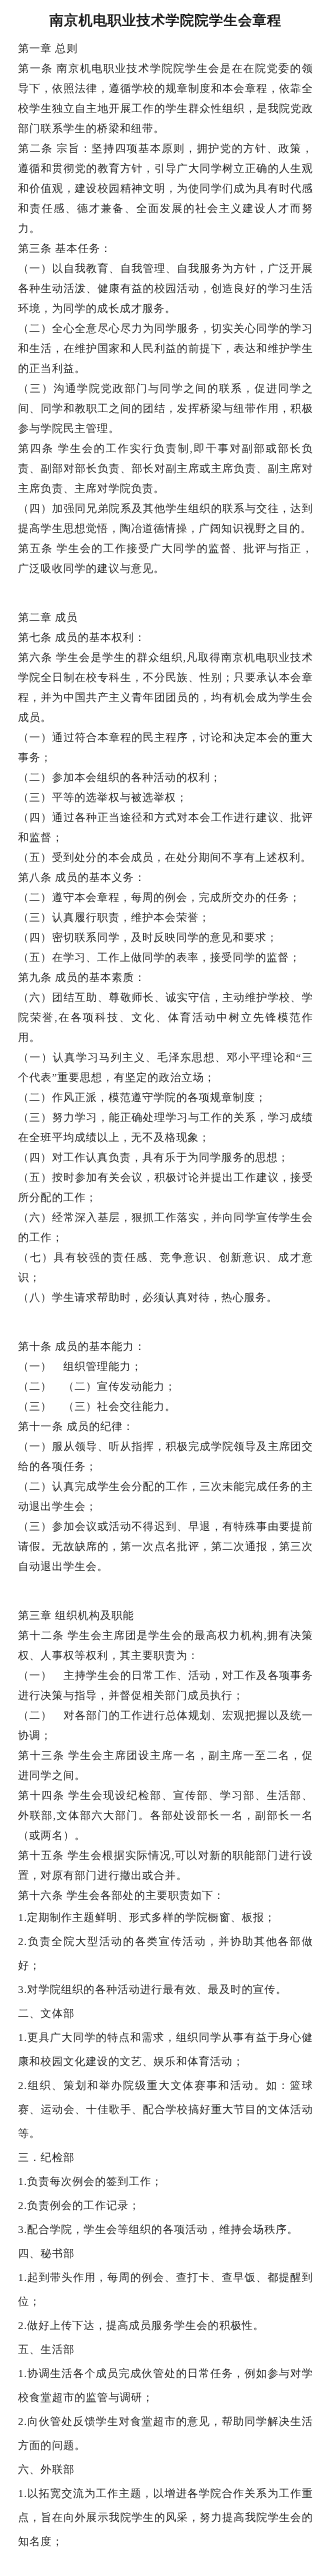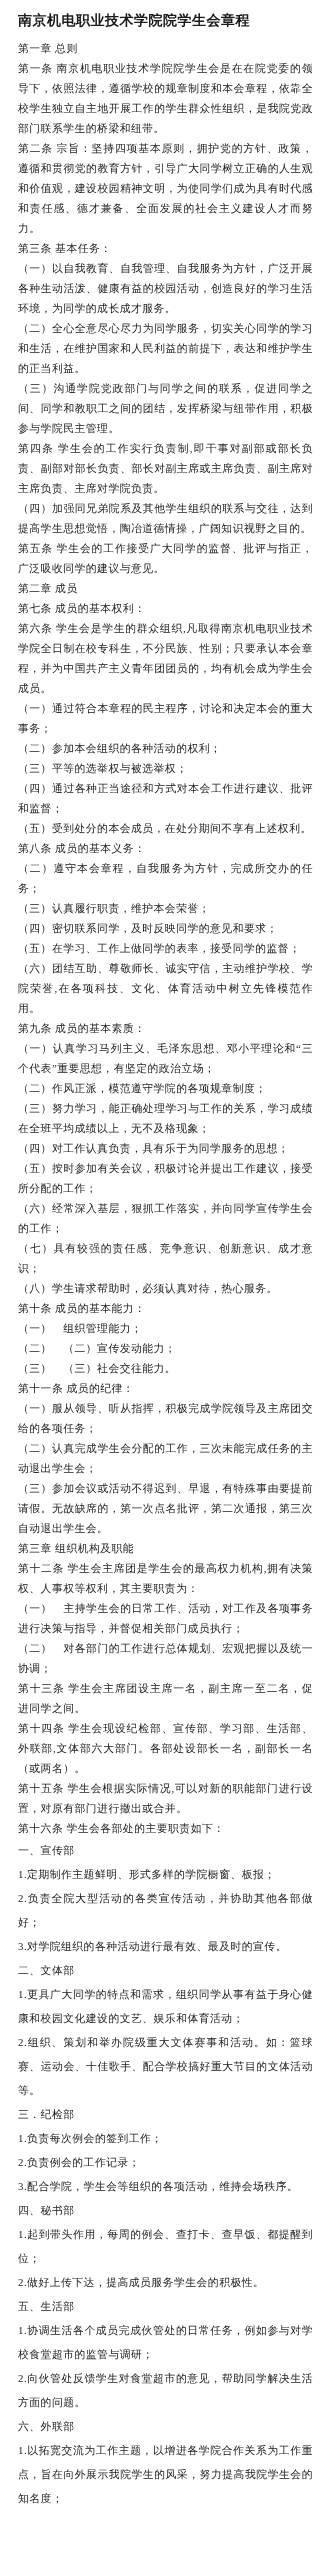--- a/index.html
+++ b/index.html
@@ -15,39 +15,40 @@
     background: #ffffff;
     color: #1b1b1b;
     font-family: "Liberation Serif", "DejaVu Serif", serif;
     padding: 7.2px 17px 10.3px 18px;
     box-sizing: border-box;
     overflow: hidden;
   }
   .doc-title {
     font-size: 14px;
     font-weight: bold;
-    text-align: left;
+    text-align: center;
     margin: 4.1px 0 6.2px 0;
     line-height: 20.6px;
     letter-spacing: 0.5px;
     white-space: nowrap;
   }
   .line {
     margin: 0;
     font-size: 10.8px;
     line-height: 20px;
     letter-spacing: 0.5px;
     text-align: justify;
     text-justify: inter-ideograph;
     word-break: break-all;
   }
   .line.dept-head, .line.dept-item {
     line-height: 24px;
   }
   .line.gap {
+    margin-top: 29px;
   }
 </style>
 </head>
 <body>
 
 <div class="page">
   <h1 class="doc-title">南京机电职业技术学院院学生会章程</h1>
   <div>
       <p class="line chapter">第一章 总则</p>
       <p class="line article">第一条 南京机电职业技术学院院学生会是在在院党委的领导下，依照法律，遵循学校的规章制度和本会章程，依靠全校学生独立自主地开展工作的学生群众性组织，是我院党政部门联系学生的桥梁和纽带。</p>
@@ -61,26 +62,26 @@
       <p class="line article">第五条 学生会的工作接受广大同学的监督、批评与指正，广泛吸收同学的建议与意见。</p>
       <p class="line chapter gap">第二章 成员</p>
       <p class="line article">第七条 成员的基本权利：</p>
       <p class="line article">第六条 学生会是学生的群众组织,凡取得南京机电职业技术学院全日制在校专科生，不分民族、性别；只要承认本会章程，并为中国共产主义青年团团员的，均有机会成为学生会成员。</p>
       <p class="line item">（一）通过符合本章程的民主程序，讨论和决定本会的重大事务；</p>
       <p class="line item">（二）参加本会组织的各种活动的权利；</p>
       <p class="line item">（三）平等的选举权与被选举权；</p>
       <p class="line item">（四）通过各种正当途径和方式对本会工作进行建议、批评和监督；</p>
       <p class="line item">（五）受到处分的本会成员，在处分期间不享有上述权利。</p>
       <p class="line article">第八条 成员的基本义务：</p>
-      <p class="line item">（二）遵守本会章程，自我服务为方针，完成所交办的任务；</p>
+      <p class="line item">（二）遵守本会章程，每周的例会，完成所交办的任务；</p>
       <p class="line item">（三）认真履行职责，维护本会荣誉；</p>
       <p class="line item">（四）密切联系同学，及时反映同学的意见和要求；</p>
       <p class="line item">（五）在学习、工作上做同学的表率，接受同学的监督；</p>
+      <p class="line article">第九条 成员的基本素质：</p>
       <p class="line item">（六）团结互助、尊敬师长、诚实守信，主动维护学校、学院荣誉,在各项科技、文化、体育活动中树立先锋模范作用。</p>
-      <p class="line article">第九条 成员的基本素质：</p>
       <p class="line item">（一）认真学习马列主义、毛泽东思想、邓小平理论和“三个代表”重要思想，有坚定的政治立场；</p>
       <p class="line item">（二）作风正派，模范遵守学院的各项规章制度；</p>
       <p class="line item">（三）努力学习，能正确处理学习与工作的关系，学习成绩在全班平均成绩以上，无不及格现象；</p>
       <p class="line item">（四）对工作认真负责，具有乐于为同学服务的思想；</p>
       <p class="line item">（五）按时参加有关会议，积极讨论并提出工作建议，接受所分配的工作；</p>
       <p class="line item">（六）经常深入基层，狠抓工作落实，并向同学宣传学生会的工作；</p>
       <p class="line item">（七）具有较强的责任感、竞争意识、创新意识、成才意识；</p>
       <p class="line item">（八）学生请求帮助时，必须认真对待，热心服务。</p>
       <p class="line article gap">第十条 成员的基本能力：</p>
       <p class="line item">（一）　组织管理能力；</p>
@@ -91,21 +92,20 @@
       <p class="line item">（二）认真完成学生会分配的工作，三次未能完成任务的主动退出学生会；</p>
       <p class="line item">（三）参加会议或活动不得迟到、早退，有特殊事由要提前请假。无故缺席的，第一次点名批评，第二次通报，第三次自动退出学生会。</p>
       <p class="line chapter gap">第三章 组织机构及职能</p>
       <p class="line article">第十二条 学生会主席团是学生会的最高权力机构,拥有决策权、人事权等权利，其主要职责为：</p>
       <p class="line item">（一）　主持学生会的日常工作、活动，对工作及各项事务进行决策与指导，并督促相关部门成员执行；</p>
       <p class="line item">（二）　对各部门的工作进行总体规划、宏观把握以及统一协调；</p>
       <p class="line article">第十三条 学生会主席团设主席一名，副主席一至二名，促进同学之间。</p>
       <p class="line article">第十四条 学生会现设纪检部、宣传部、学习部、生活部、外联部,文体部六大部门。各部处设部长一名，副部长一名（或两名）。</p>
       <p class="line article">第十五条 学生会根据实际情况,可以对新的职能部门进行设置，对原有部门进行撤出或合并。</p>
       <p class="line article">第十六条 学生会各部处的主要职责如下：</p>
-      <p class="line dept-head">一、宣传部</p>
       <p class="line dept-item">1.定期制作主题鲜明、形式多样的学院橱窗、板报；</p>
       <p class="line dept-item">2.负责全院大型活动的各类宣传活动，并协助其他各部做好；</p>
       <p class="line dept-item">3.对学院组织的各种活动进行最有效、最及时的宣传。</p>
       <p class="line dept-head">二、文体部</p>
       <p class="line dept-item">1.更具广大同学的特点和需求，组织同学从事有益于身心健康和校园文化建设的文艺、娱乐和体育活动；</p>
       <p class="line dept-item">2.组织、策划和举办院级重大文体赛事和活动。如：篮球赛、运动会、十佳歌手、配合学校搞好重大节目的文体活动等。</p>
       <p class="line dept-head">三．纪检部</p>
       <p class="line dept-item">1.负责每次例会的签到工作；</p>
       <p class="line dept-item">2.负责例会的工作记录；</p>
       <p class="line dept-item">3.配合学院，学生会等组织的各项活动，维持会场秩序。</p>

